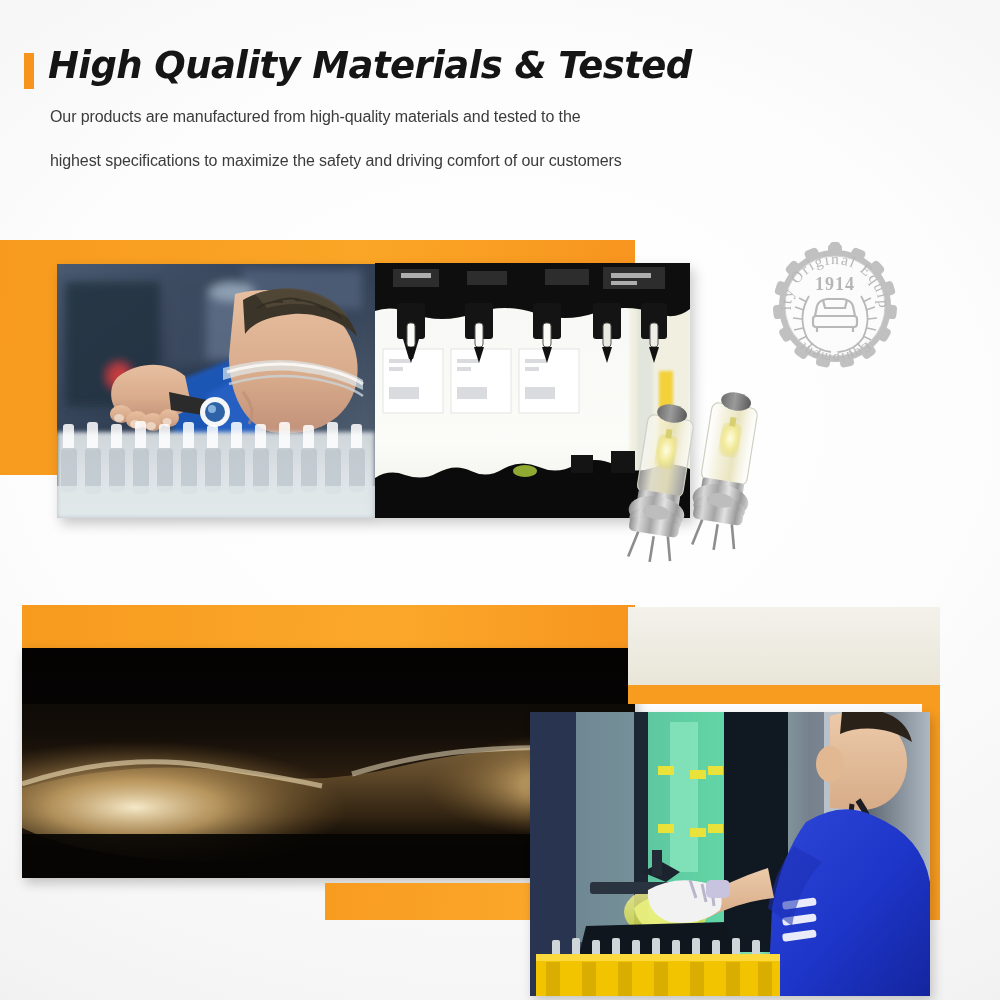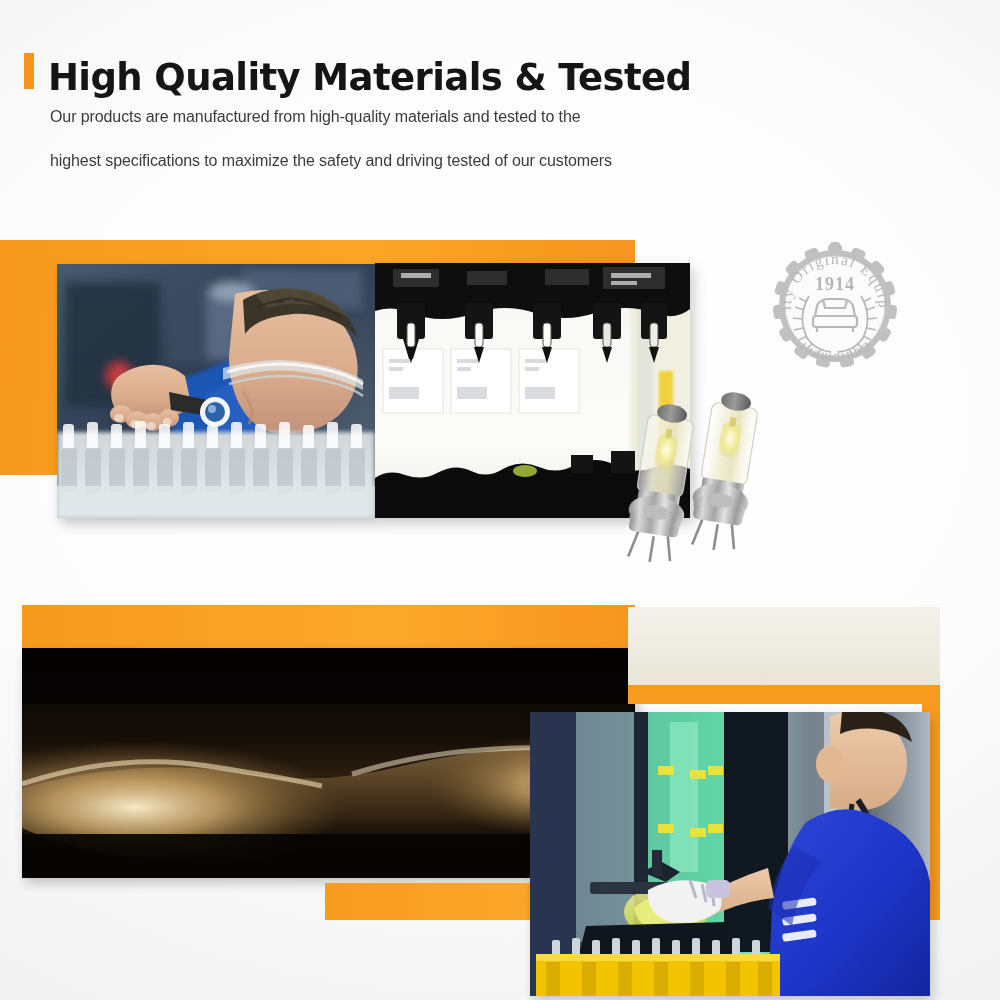--- a/index.html
+++ b/index.html
@@ -14,24 +14,25 @@
       radial-gradient(120% 90% at 50% 42%, #ffffff 0%, #fdfdfd 38%, #f4f4f4 70%, #e8e8e8 100%);
   }
 
   
   #header{position:absolute;left:0;top:36px;width:1000px;}
   #accent-bar{
     position:absolute;left:24px;top:17px;width:10px;height:36px;
     background:#F7941E;
   }
   #title{
-    position:absolute;left:48px;top:20px;
+    position:absolute;left:48px;top:8px;
     font-size:37px;font-weight:bold;color:#151515;
     letter-spacing:-0.6px;white-space:nowrap;
     font-family:"DejaVu Sans","Liberation Sans",sans-serif;
+    font-style:italic;
   }
   .sub{
     position:absolute;left:50px;
     font-size:16px;color:#3b3b3b;font-weight:300;
     white-space:nowrap;letter-spacing:-0.1px;
     font-family:"Liberation Sans",sans-serif;
   }
   #sub1{top:72px;}
   #sub2{top:116px;}
 
@@ -97,21 +98,21 @@
 </style>
 </head>
 <body>
 
 <div id="stage">
 
   <div id="header">
     <div id="accent-bar"></div>
     <div id="title">High Quality Materials &amp; Tested</div>
     <div class="sub" id="sub1">Our products are manufactured from high-quality materials and tested to the</div>
-    <div class="sub" id="sub2">highest specifications to maximize the safety and driving tested of our customers</div>
+    <div class="sub" id="sub2">highest specifications to maximize the safety and driving comfort of our customers</div>
   </div>
 
   <div id="top-orange-block"></div>
 
   <div id="photo-inspector">
     <svg class="ph" viewBox="0 0 318 254" preserveAspectRatio="xMidYMid slice">
       <defs>
         <linearGradient id="bgBlur" x1="0" y1="0" x2="1" y2="1">
           <stop offset="0%" stop-color="#4a5a70"></stop>
           <stop offset="45%" stop-color="#2f3d52"></stop>

